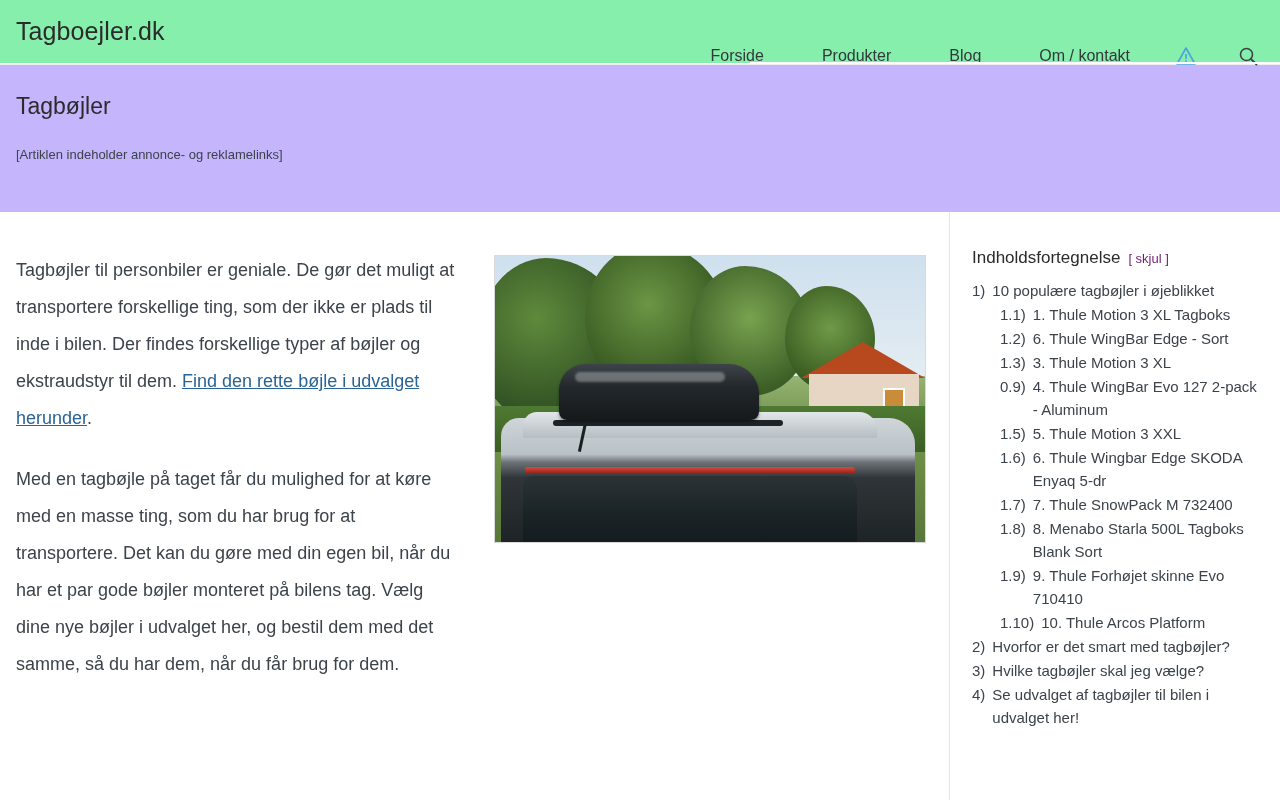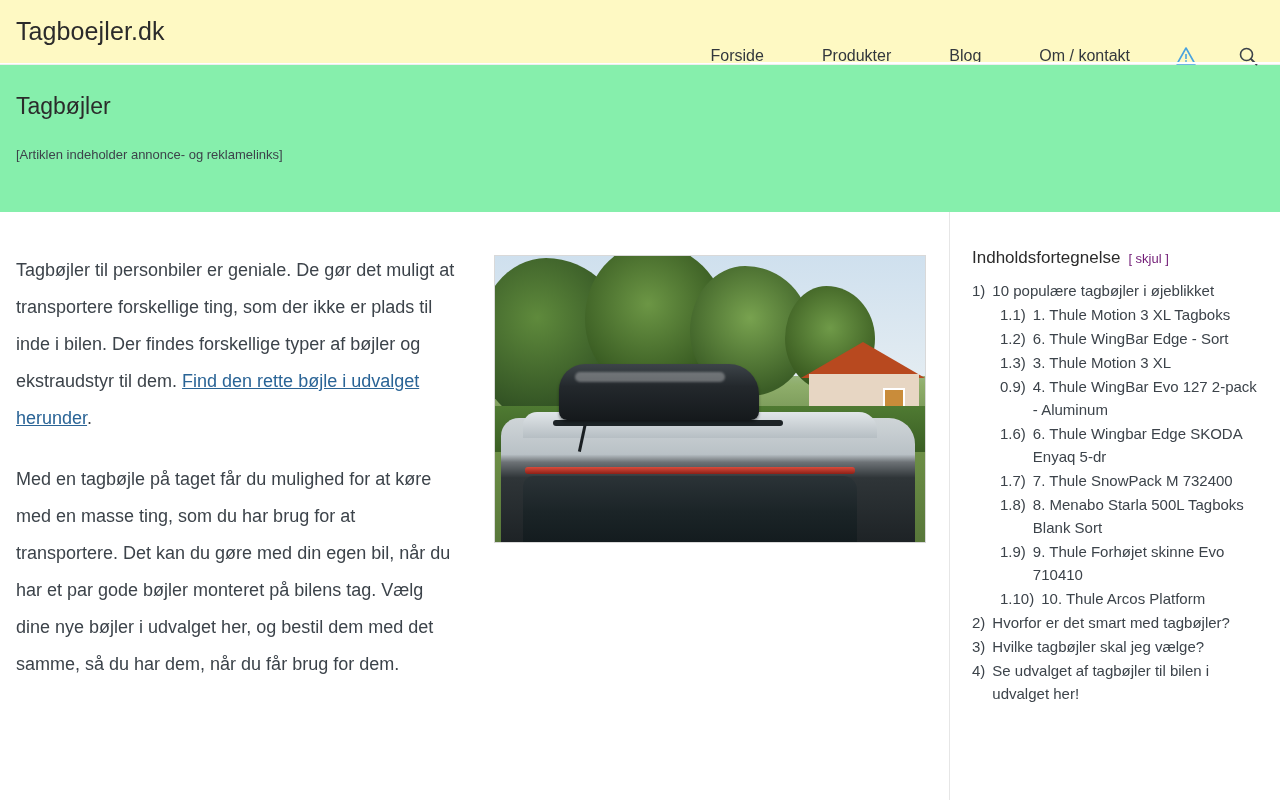--- a/index.html
+++ b/index.html
@@ -9,21 +9,21 @@
     width: 1280px; height: 800px;
     overflow: hidden;
     background: #ffffff;
     font-family: "Liberation Sans", sans-serif;
     color: #3c434a;
   }
 
   
   .site-header {
     height: 64px;
-    background: #fef9c3;
+    background: #86efac;
     display: flex;
     align-items: center;
     justify-content: space-between;
     padding: 0 16px 0 16px;
     border-bottom: 1px solid #ffffff;
     position: relative;
   }
   .site-title {
     font-size: 25px;
     font-weight: 400;
@@ -61,21 +61,21 @@
   
   .header-notch {
     position: absolute;
     left: 750px; right: 0; bottom: -1px;
     height: 2px;
     background: #ffffff;
   }
 
   
   .title-band {
-    background: #86efac;
+    background: #c4b5fd;
     padding: 28px 16px 30px 16px;
     height: 148px;
     border-top: 1px solid #eeeeee;
   }
   .page-title {
     font-size: 23px;
     font-weight: 400;
     color: #2b2b2b;
     margin: 0 0 26px 0;
     line-height: 1.2;
@@ -331,20 +331,24 @@
         </li>
         <li class="toc-li sub">
           <span class="toc-num">1.3)</span>
           <span class="toc-text">3. Thule Motion 3 XL</span>
         </li>
         <li class="toc-li sub">
           <span class="toc-num">0.9)</span>
           <span class="toc-text">4. Thule WingBar Evo 127 2-pack - Aluminum</span>
         </li>
         <li class="toc-li sub">
+          <span class="toc-num">1.5)</span>
+          <span class="toc-text">5. Thule Motion 3 XXL</span>
+        </li>
+        <li class="toc-li sub">
           <span class="toc-num">1.6)</span>
           <span class="toc-text">6. Thule Wingbar Edge SKODA Enyaq 5-dr</span>
         </li>
         <li class="toc-li sub">
           <span class="toc-num">1.7)</span>
           <span class="toc-text">7. Thule SnowPack M 732400</span>
         </li>
         <li class="toc-li sub">
           <span class="toc-num">1.8)</span>
           <span class="toc-text">8. Menabo Starla 500L Tagboks Blank Sort</span>

